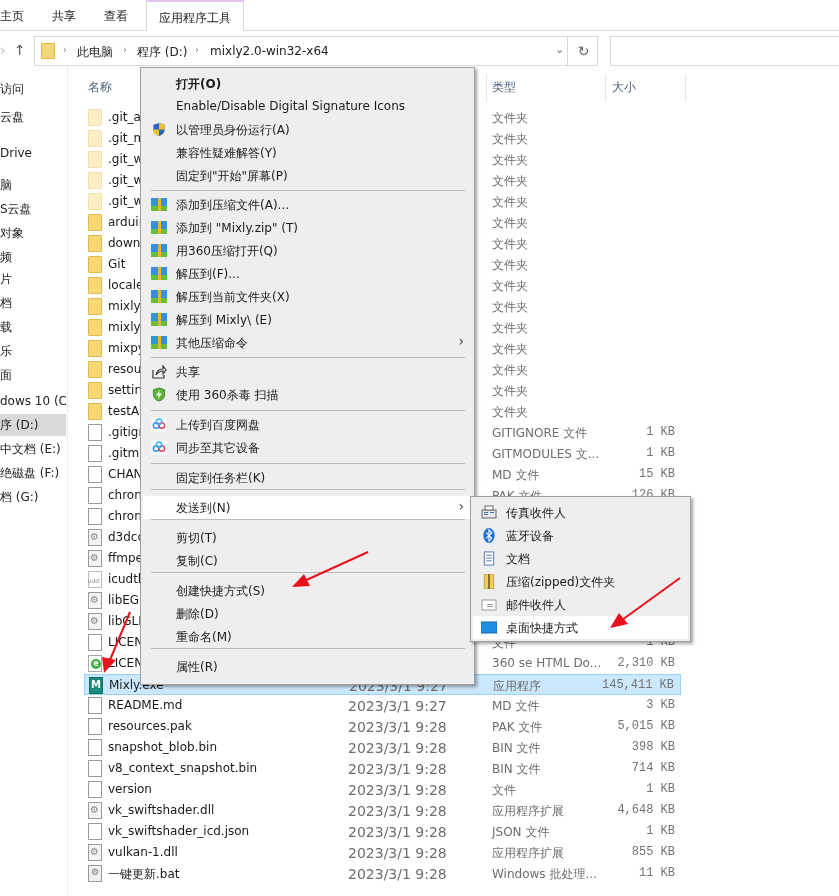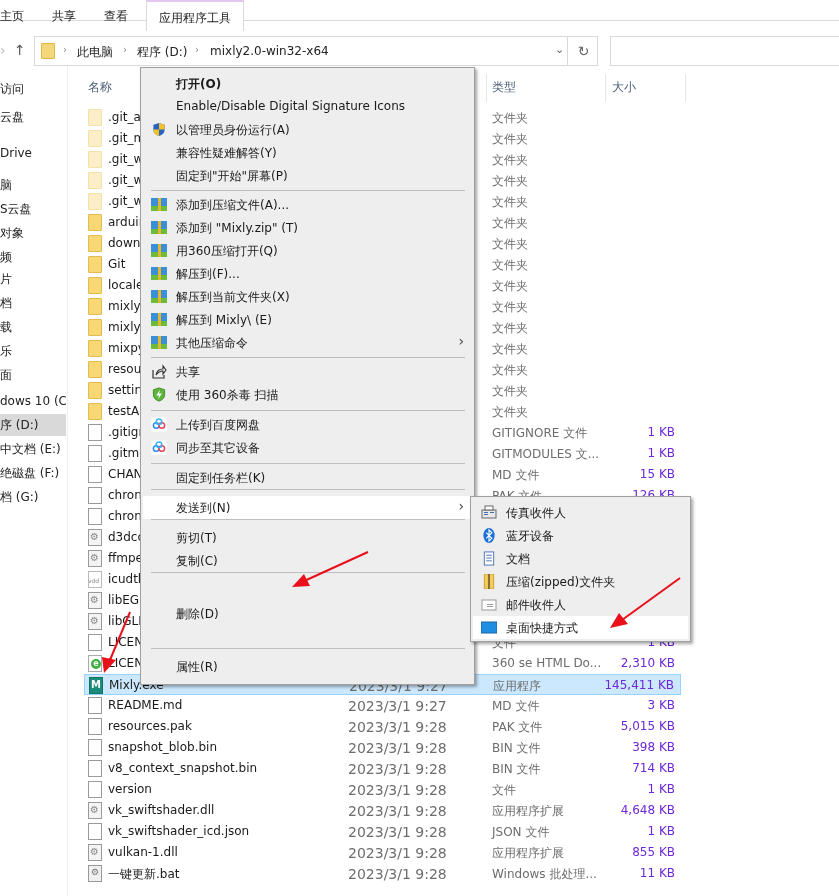--- a/index.html
+++ b/index.html
@@ -1,20 +1,20 @@
 <!DOCTYPE html>
 <html><head>
 <meta charset="utf-8">
 <style>
   * { box-sizing: border-box; margin: 0; padding: 0; }
   html, body { width: 839px; height: 896px; overflow: hidden; background: #fff; }
   body { font-family: "DejaVu Sans", "Liberation Sans", sans-serif; font-size: 12px; color: #1a1a1a; position: relative; }
 
   
-  .ribbon { position: absolute; left: 0; top: 0; width: 839px; height: 21px; border-bottom: 1px solid #dadada; background: #fff; }
+  .ribbon { position: absolute; left: 0; top: 0; width: 839px; height: 31px; border-bottom: 1px solid #dadada; background: #fff; }
   .ribbon .tab { position: absolute; top: 8px; font-size: 12px; color: #222; }
   .ribbon .tab.active { top: 0; height: 31px; padding: 8px 12px 0; border-left: 1px solid #dadada; border-right: 1px solid #dadada; border-top: 2px solid #e5c6f0; background: #fff; }
 
   
   .navbtn { position: absolute; top: 42px; color: #555; font-size: 14px; }
   .addr { position: absolute; left: 34px; top: 36px; width: 564px; height: 30px; border: 1px solid #d9d9d9; background: #fff; }
   .addr .folder { position: absolute; left: 6px; top: 6px; width: 14px; height: 16px; background: #f4d77a; border: 1px solid #e0b84a; border-radius: 1px; }
   .addr .crumb { position: absolute; top: 7px; font-size: 12px; color: #222; white-space: nowrap; }
   .addr .sep { position: absolute; top: 7px; color: #888; font-size: 10px; }
   .addr .dd { position: absolute; left: 520px; top: 6px; color: #666; font-size: 11px; }
@@ -29,21 +29,21 @@
   
   .colhdr { position: absolute; top: 76px; height: 26px; font-size: 12px; color: #4c607a; line-height: 22px; }
   .colsep { position: absolute; top: 74px; width: 1px; height: 28px; background: #e5e5e5; }
 
   .row { position: absolute; left: 84px; width: 597px; height: 21px; }
   .row.selected { background: #cce8ff; border: 1px solid #99d1ff; }
   .row .ico { position: absolute; left: 4px; top: 2px; width: 14px; height: 17px; }
   .row .name { position: absolute; left: 24px; top: 3px; font-size: 12px; color: #1a1a1a; white-space: nowrap; }
   .row .date { position: absolute; left: 264px; top: 3px; font-size: 14px; color: #6d6d6d; white-space: nowrap; }
   .row .type { position: absolute; left: 408px; top: 3px; font-size: 12px; color: #6d6d6d; white-space: nowrap; }
-  .row .size { position: absolute; right: 6px; top: 3px; font-size: 12px; color: #6d28d9; white-space: nowrap; text-align: right; }
+  .row .size { position: absolute; right: 6px; top: 3px; font-size: 12px; color: #737373; white-space: nowrap; text-align: right; font-family: Liberation Mono, monospace; }
 
   .ico.folder { background: #f8d775; border: 1px solid #e2bb4f; border-radius: 1px; }
   .ico.folder.hidden { background: #fcefc7; border-color: #f2e1a8; }
   .ico.file { background: #fff; border: 1px solid #9a9a9a; }
   .ico.dll { background: #f4f4f4; border: 1px solid #9a9a9a; }
   .ico.dll::after { content: "⚙"; position: absolute; left: 1px; top: 1px; font-size: 10px; color: #8a8a8a; }
   .ico.vdd { background: #fff; border: 1px solid #bbb; }
   .ico.vdd::after { content: "vdd"; position: absolute; left: -1px; top: 5px; font-size: 6px; color: #888; }
   .ico.html { background: #fff; border: 1px solid #aaa; }
   .ico.html::after { content: "e"; position: absolute; left: 2px; top: 3px; width: 10px; height: 10px; border-radius: 5px; background: #3fae3f; color: #fff; font-size: 8px; line-height: 10px; text-align: center; font-weight: bold; }
@@ -501,22 +501,28 @@
     <div class="mi hover" style="top: 428px;">
       <span class="lbl">发送到(N)</span>
       <span class="arrow">›</span>
     </div>
     <div class="mi" style="top: 458px;">
       <span class="lbl">剪切(T)</span>
     </div>
     <div class="mi" style="top: 481px;">
       <span class="lbl">复制(C)</span>
     </div>
+    <div class="mi" style="top: 511px;">
+      <span class="lbl">创建快捷方式(S)</span>
+    </div>
     <div class="mi" style="top: 534px;">
       <span class="lbl">删除(D)</span>
+    </div>
+    <div class="mi" style="top: 557px;">
+      <span class="lbl">重命名(M)</span>
     </div>
     <div class="mi" style="top: 587px;">
       <span class="lbl">属性(R)</span>
     </div>
     <div class="msep" style="top: 122px;"></div>
     <div class="msep" style="top: 289px;"></div>
     <div class="msep" style="top: 342px;"></div>
     <div class="msep" style="top: 395px;"></div>
     <div class="msep" style="top: 421px;"></div>
     <div class="msep" style="top: 451px;"></div>

